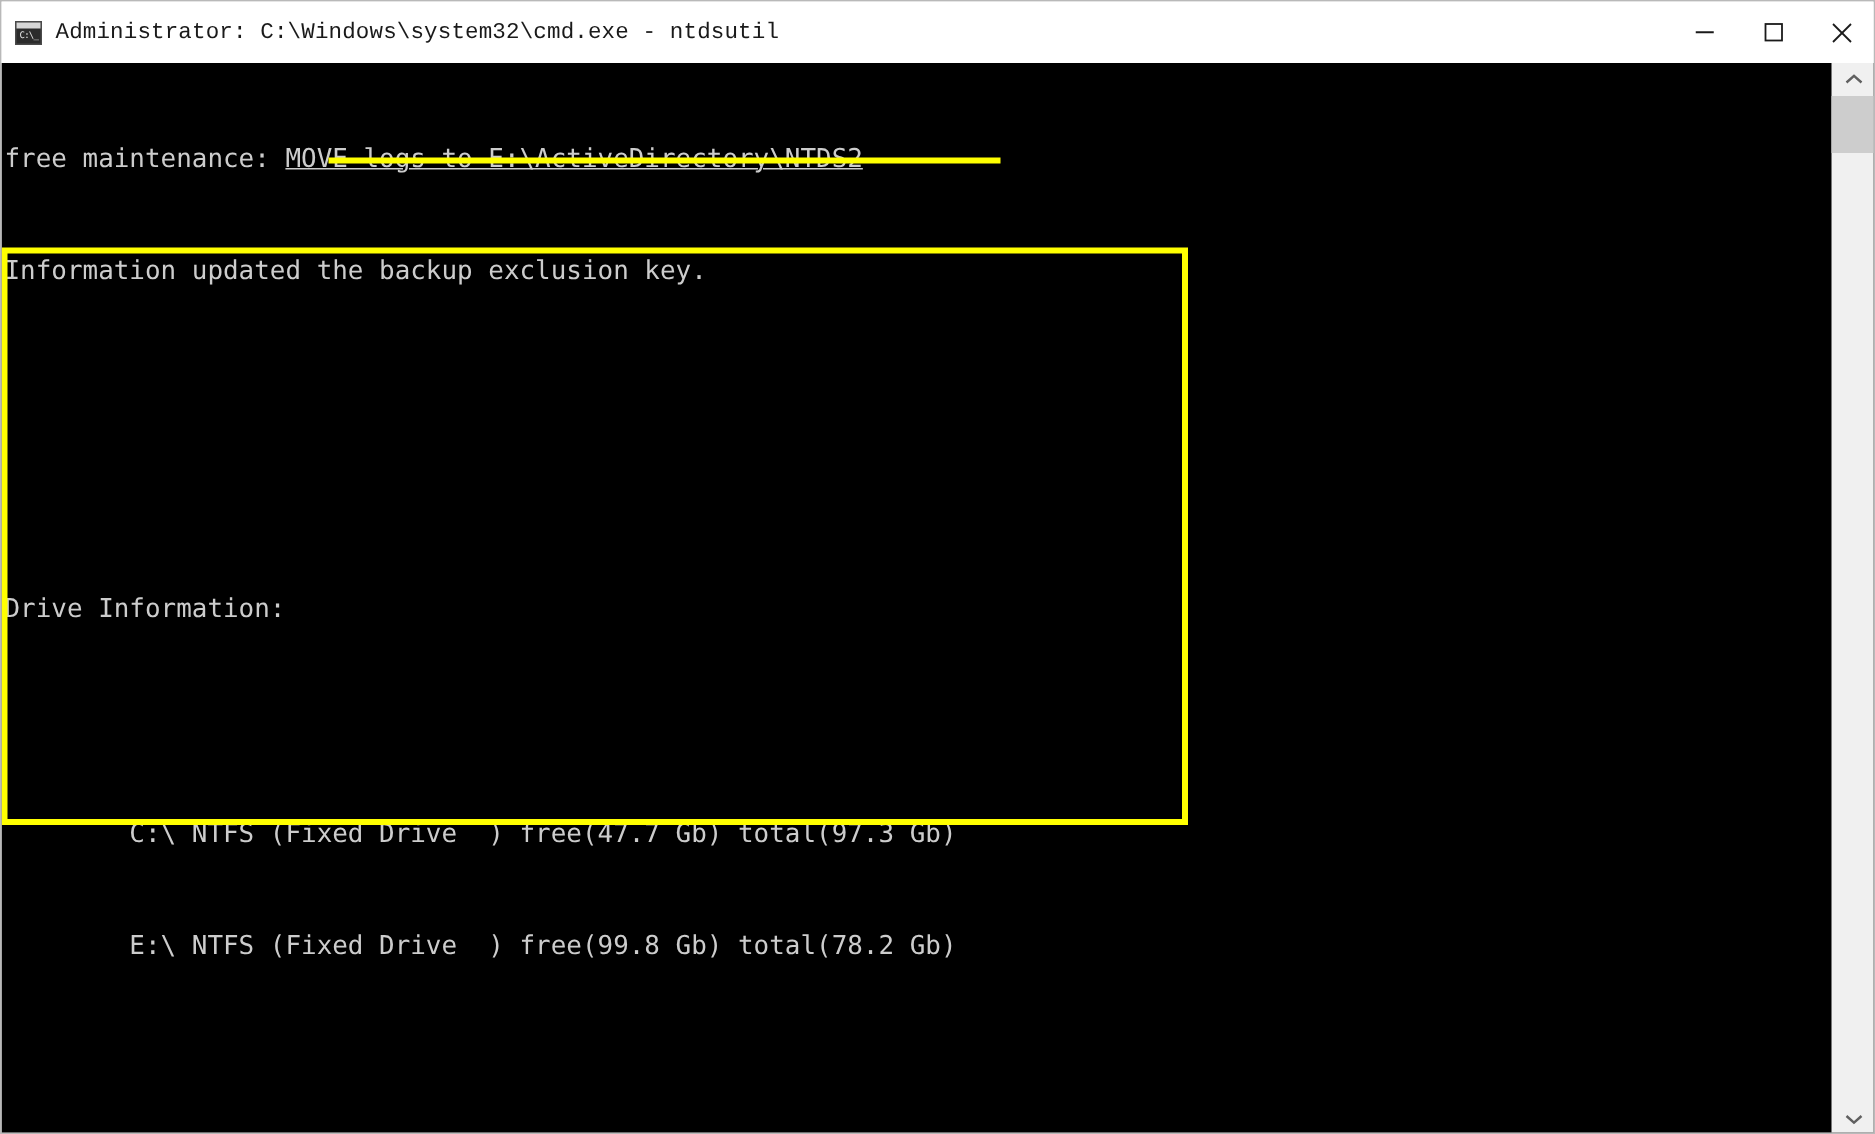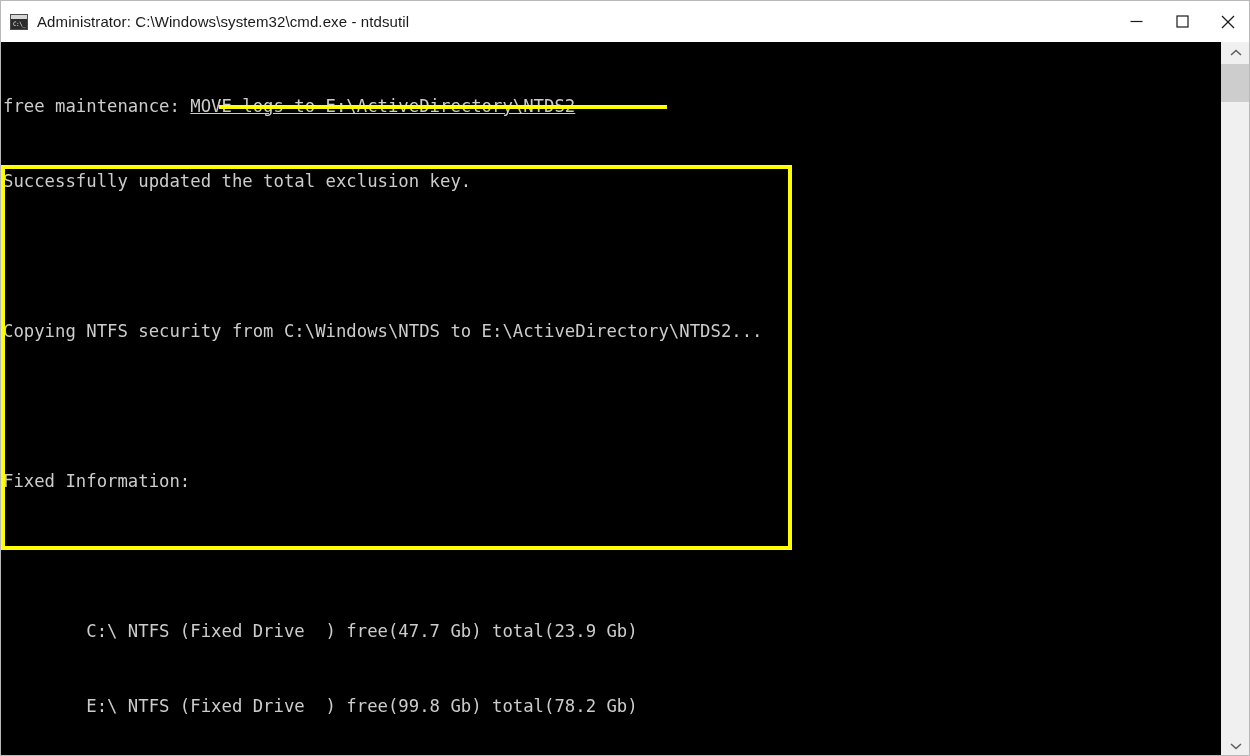--- a/index.html
+++ b/index.html
@@ -54,21 +54,21 @@
     position: absolute;
     left: 2px;
     top: 5px;
     font-family: "DejaVu Sans Mono", monospace;
     font-size: 6px;
     line-height: 7px;
     color: #e8e8e8;
     letter-spacing: -0.5px;
   }
   .title-text {
-    font-family: Liberation Sans, sans-serif;
+    font-family: Liberation Mono, monospace;
     font-size: 15px;
     color: #1a1a1a;
     white-space: nowrap;
     letter-spacing: 0.1px;
   }
   .win-buttons {
     position: absolute;
     right: 0; top: 0;
     height: 41px;
     display: flex;
@@ -181,27 +181,26 @@
           <line x1="13" y1="1" x2="1" y2="13" stroke="#1a1a1a" stroke-width="1.2"></line>
         </svg>
       </div>
     </div>
   </div>
 
   <div class="console">
 
     <div class="term">
       <div class="line"><span>free maintenance: </span><span class="u-thin">MOVE logs to E:\ActiveDirectory\NTDS2</span></div>
-      <div class="line">Successfully updated the total exclusion key.</div>
+      <div class="line">Information updated the backup exclusion key.</div>
       <div class="line"></div>
-      <div class="line">Copying NTFS security from C:\Windows\NTDS to E:\ActiveDirectory\NTDS2...</div>
       <div class="line"></div>
-      <div class="line">Fixed Information:</div>
+      <div class="line">Drive Information:</div>
       <div class="line"></div>
-      <div class="line">        C:\ NTFS (Fixed Drive  ) free(47.7 Gb) total(23.9 Gb)</div>
+      <div class="line">        C:\ NTFS (Fixed Drive  ) free(47.7 Gb) total(97.3 Gb)</div>
       <div class="line">        E:\ NTFS (Fixed Drive  ) free(99.8 Gb) total(78.2 Gb)</div>
       
       
       
       
       
       
       
       
       

